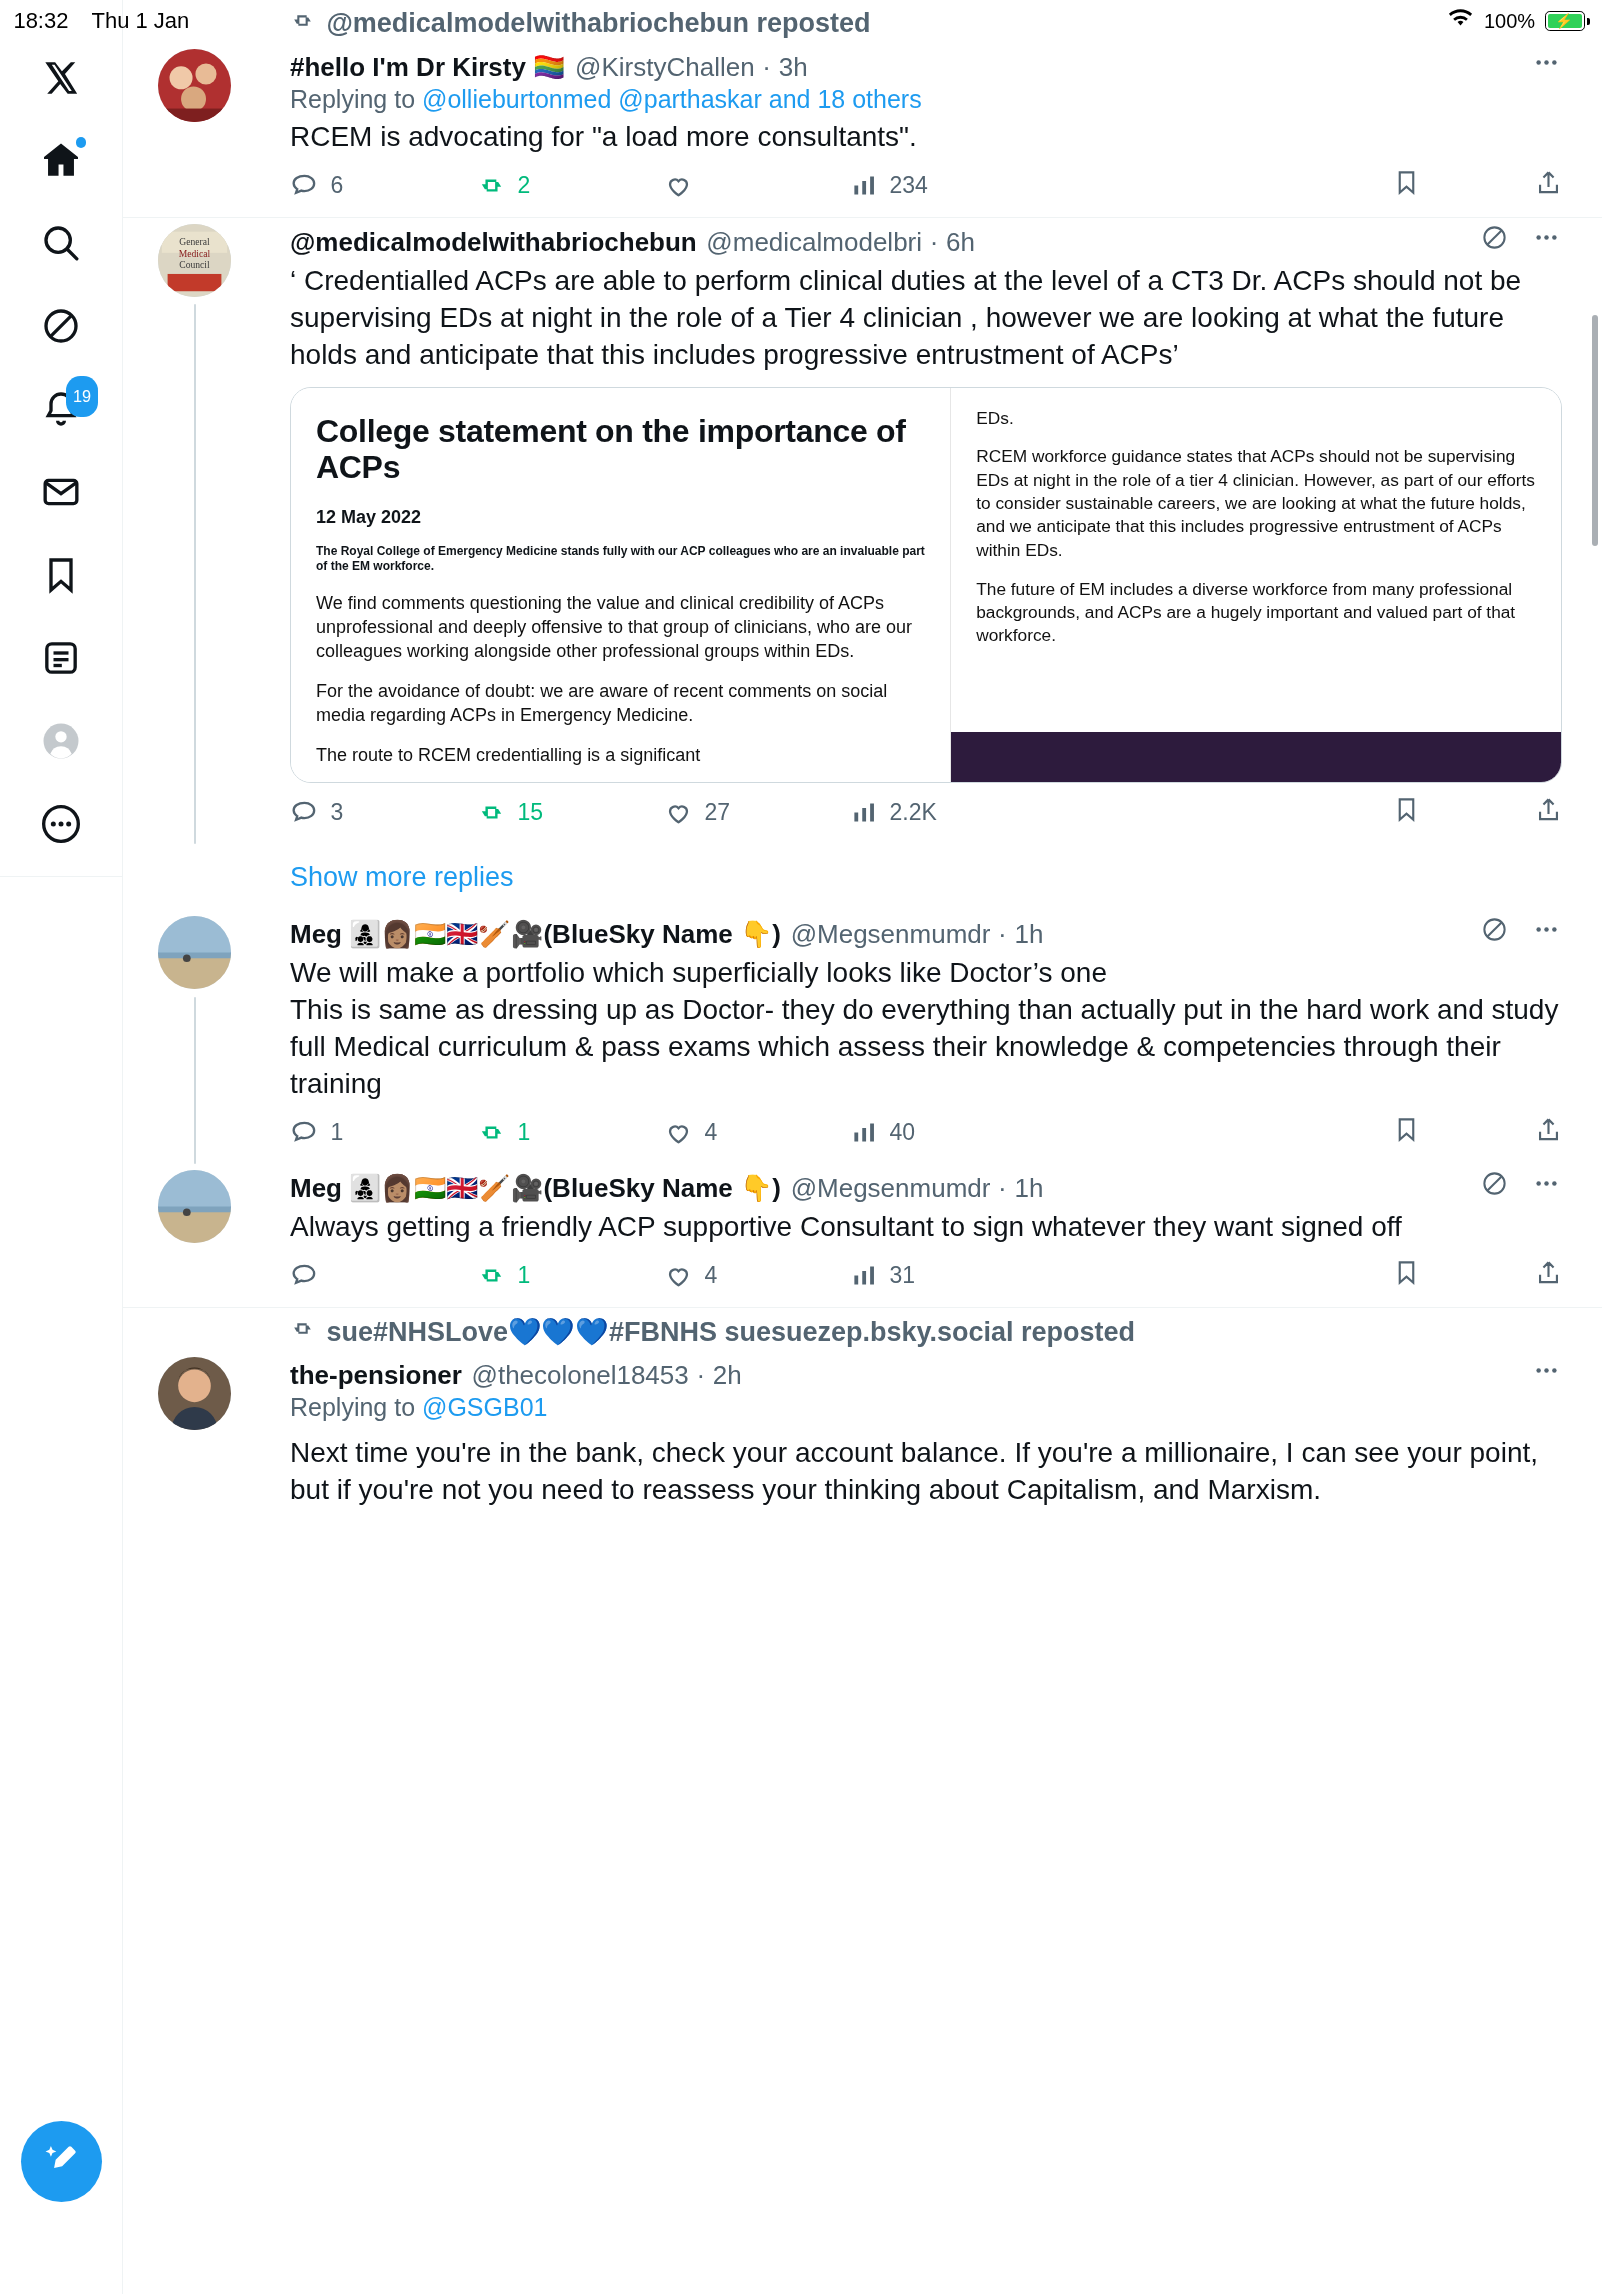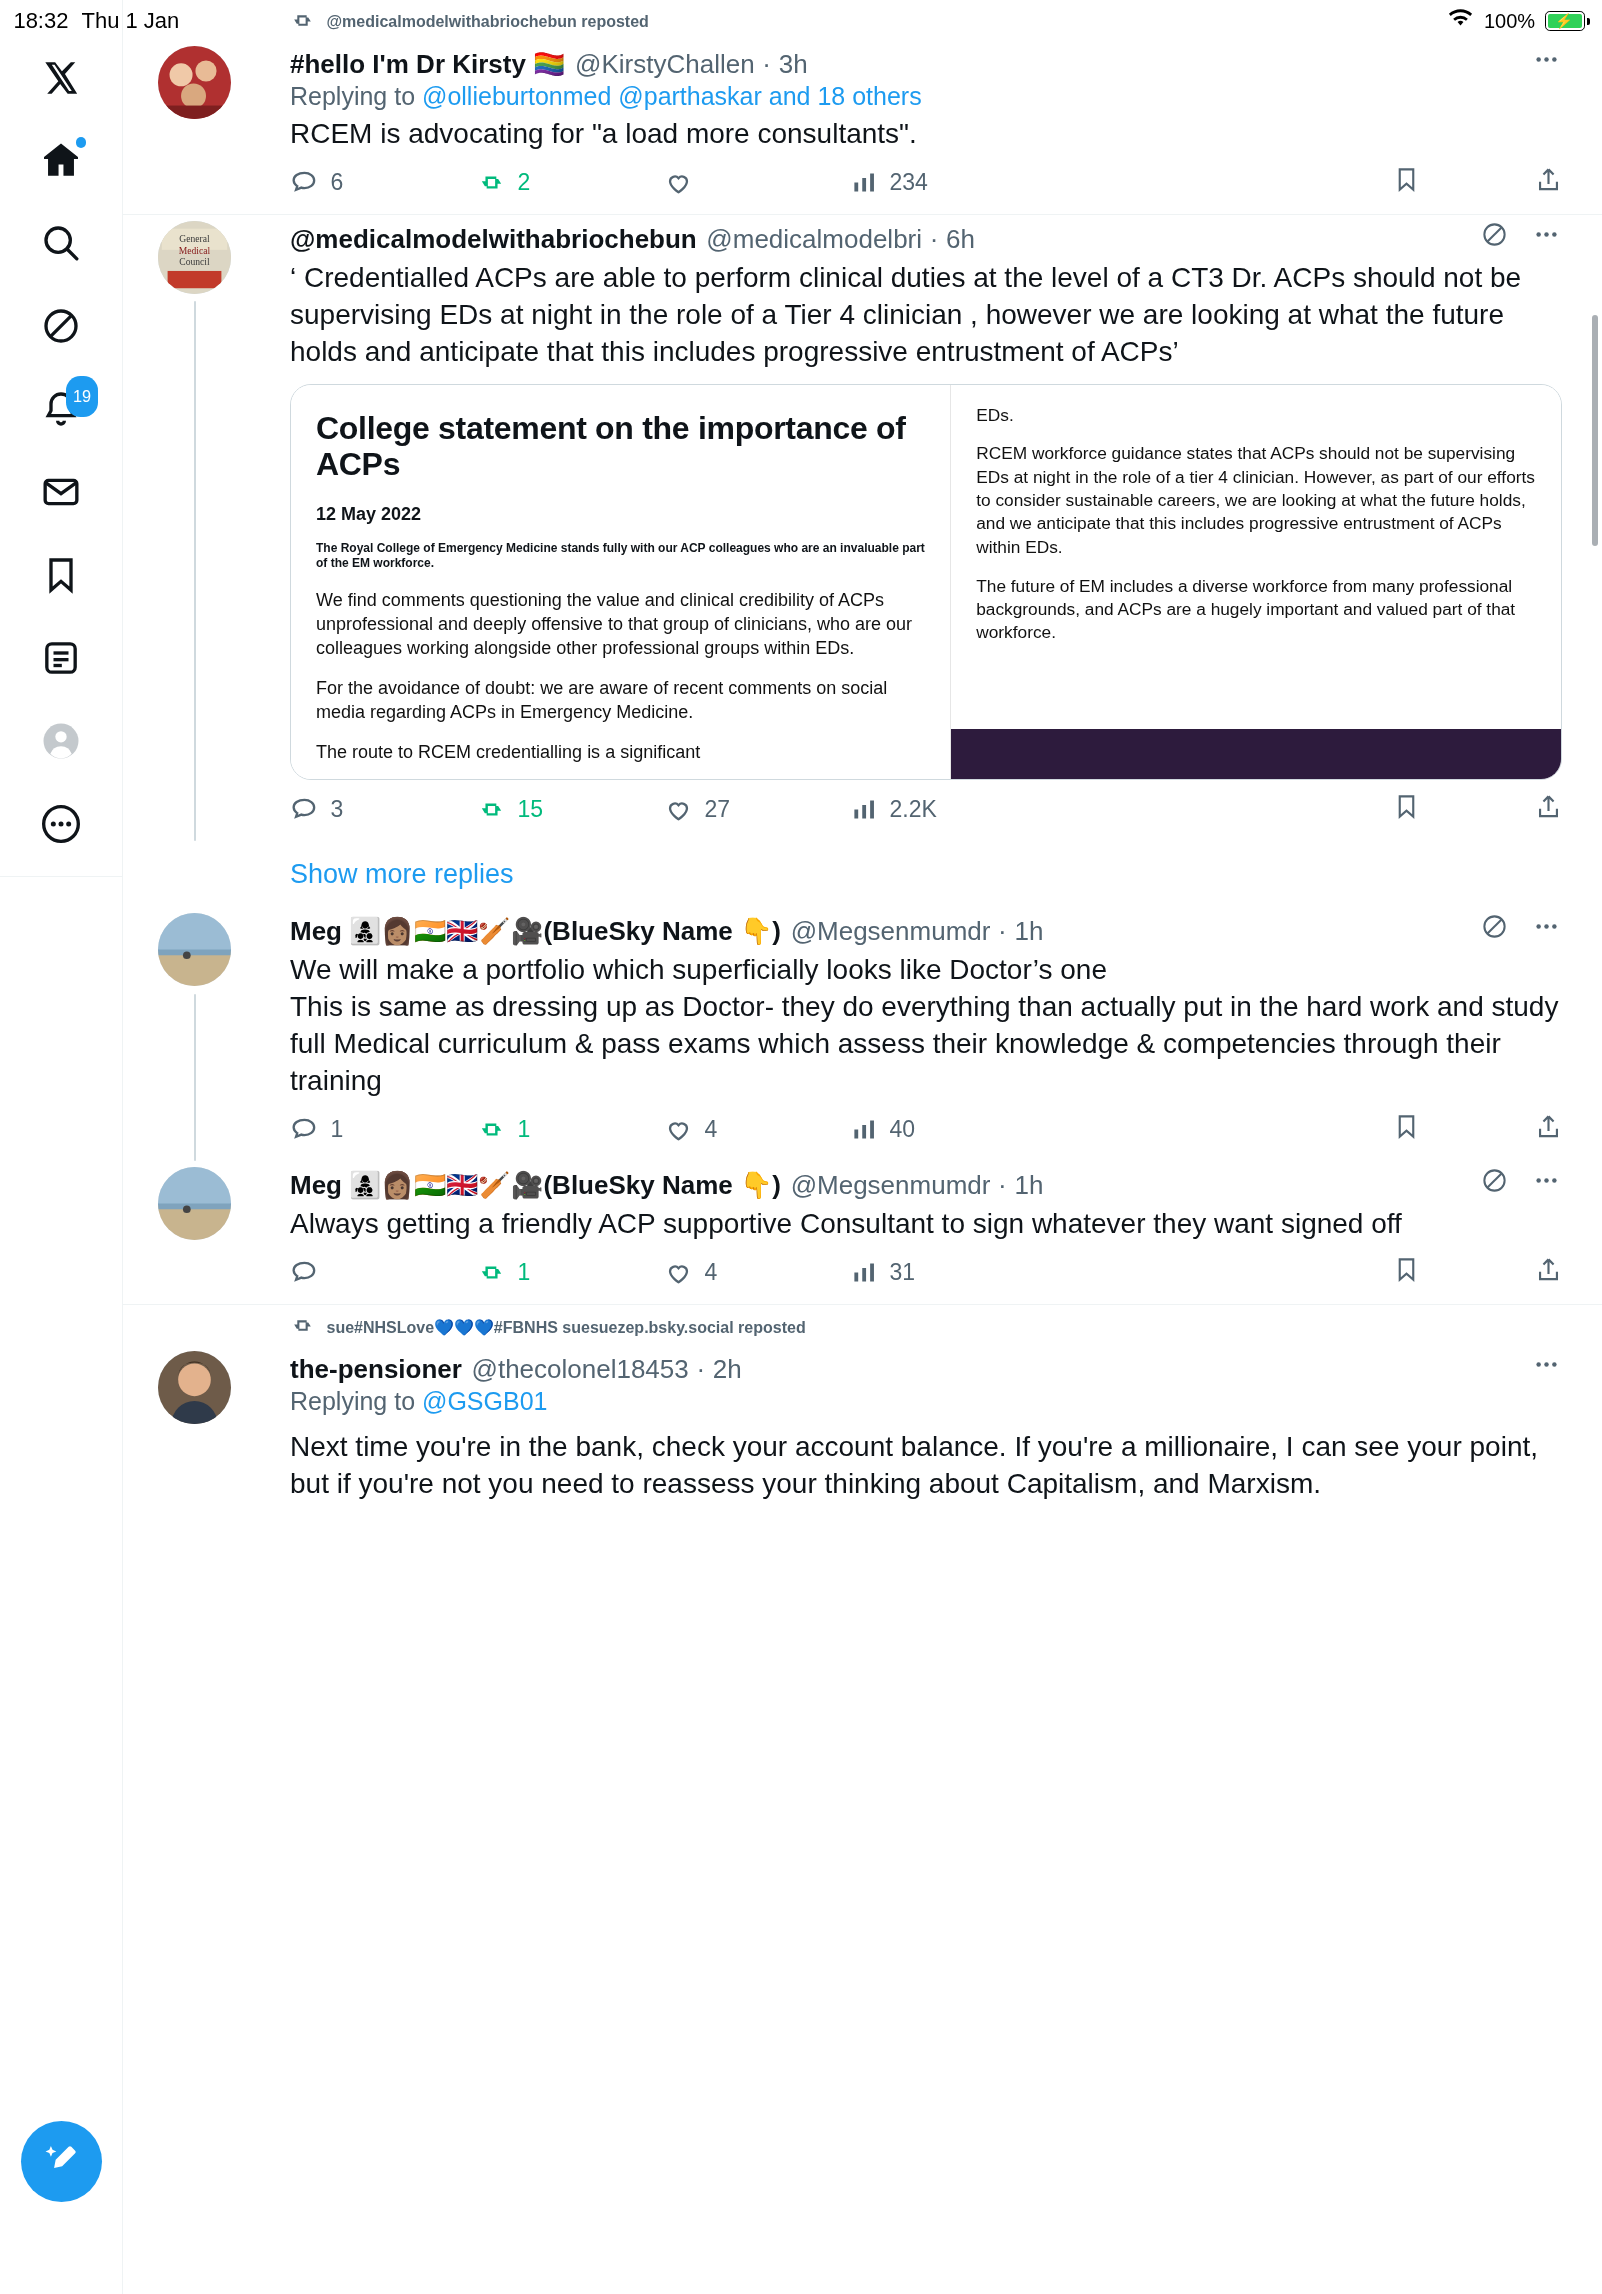--- a/index.html
+++ b/index.html
@@ -11,21 +11,21 @@
     overflow: hidden;
   }
   .screen { position: relative; width: 1602px; height: 2294px; display: flex; }
 
   
   .statusbar {
     position: absolute; top: 0; left: 0; width: 1602px; height: 42px;
     display: flex; align-items: center; z-index: 50;
     font-size: 22px; font-weight: 500; color: #000;
   }
-  .status-left { position: absolute; left: 13.4px; display: flex; gap: 13px; align-items: center; }
+  .status-left { position: absolute; left: 13.4px; display: flex; gap: 23px; align-items: center; }
   .status-right { position: absolute; right: 17.3px; display: flex; gap: 9.6px; align-items: center; font-size: 20px; }
   .wifi-glyph { font-size: 21px; }
   .battery {
     width: 40px; height: 20px; border: 1.9px solid #000; border-radius: 4.8px;
     position: relative; display: inline-block; vertical-align: middle;
   }
   .battery::after {
     content: ""; position: absolute; right: -5.8px; top: 5.8px; width: 2.9px; height: 7.7px;
     background: #000; border-radius: 0 1.9px 1.9px 0;
   }
@@ -66,21 +66,21 @@
     width: 1479px; height: 2294px; overflow: hidden; position: relative; background: #fff;
   }
   .tl-inner { padding-top: 0; }
   .post {
     position: relative; padding: 0 23px 0 23px;
     border-bottom: 1px solid #eff3f4;
   }
   .post.no-border { border-bottom: none; }
   .repost-line {
     display: flex; align-items: center; gap: 11.5px;
-    padding: 7.7px 0 3.8px 144px; color: #536471; font-size: 16px; font-weight: 700;
+    padding: 7.7px 0 3.8px 144px; color: #536471; font-size: 27px; font-weight: 700;
   }
   .repost-line .rt-ico { color: #536471; }
   .post-body { display: flex; gap: 0; padding: 5.8px 0 0 0; position: relative; }
   .avatar-col { width: 144px; min-width: 144px; display: flex; flex-direction: column; align-items: flex-start; padding-left: 11.5px; }
   .avatar {
     width: 73px; height: 73px; border-radius: 50%; overflow: hidden; position: relative;
     background: #cfd9de; flex: none;
   }
   .thread-line {
     width: 2.9px; background: #cfd9de; flex: 1; margin: 7.7px 0 0 36px; border-radius: 1.9px;

